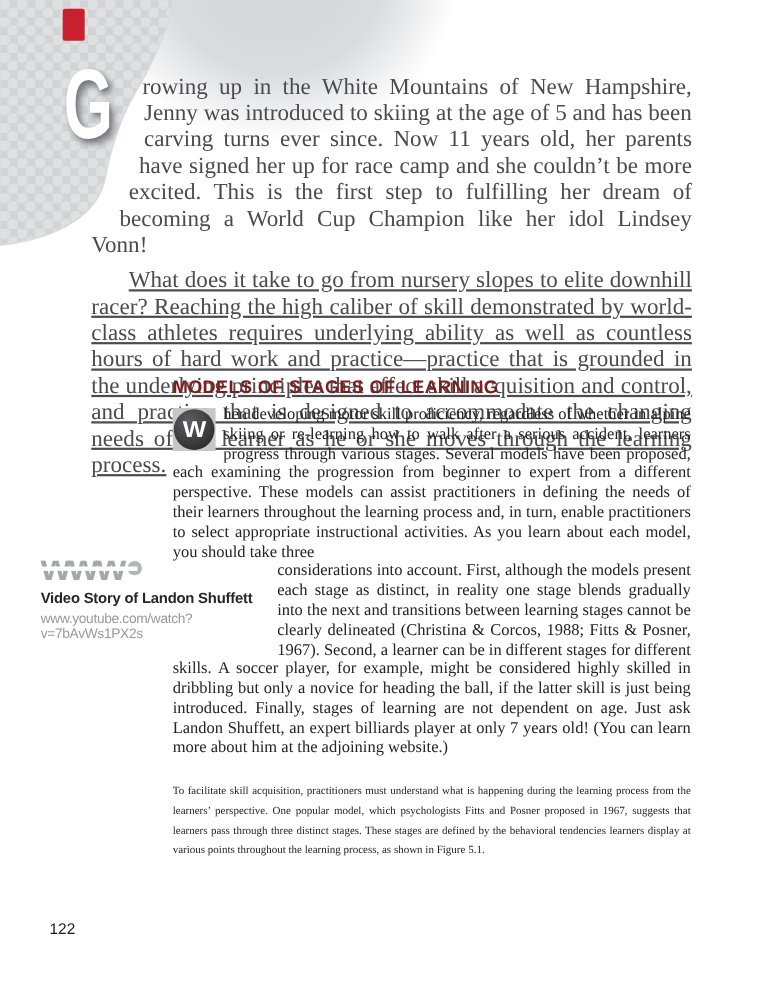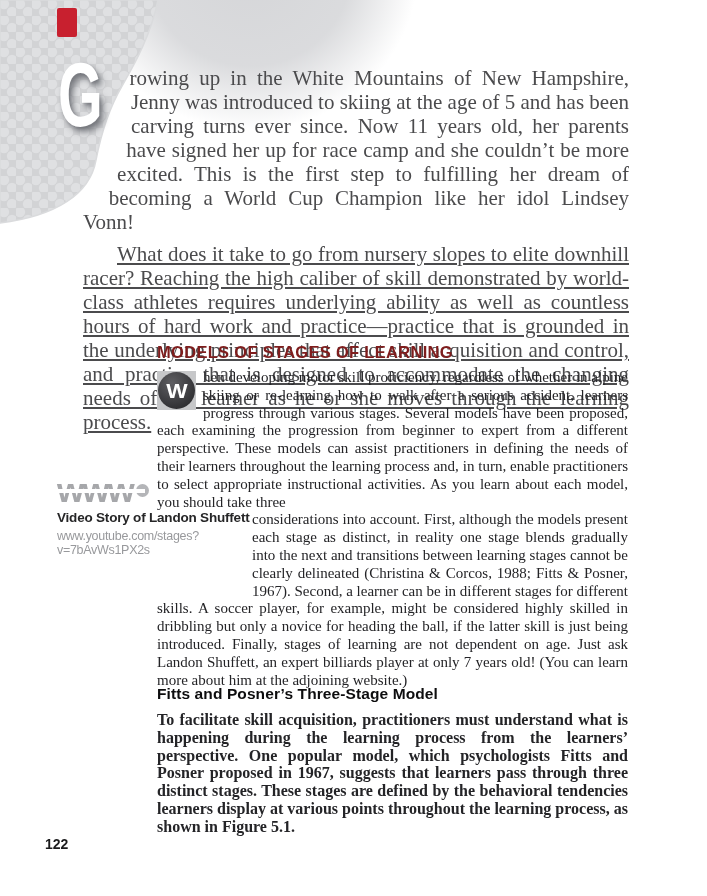--- a/index.html
+++ b/index.html
@@ -111,25 +111,24 @@
     color: #ffffff;
     font-family: "Liberation Sans", sans-serif;
     font-weight: bold;
     font-size: 21px;
     transform: scaleX(1.08);
   }
 
   
   .sidebar {
     position: absolute;
-    left: 37px; top: 477px;
+    left: 37px; top: 503px;
     width: 205px;
     z-index: 4;
     font-family: "Liberation Sans", sans-serif;
-    margin-left: 20px;
   }
   .www-logo {
     position: relative;
     height: 27px;
     display: flex;
     align-items: center;
   }
   .www-text {
     font-weight: bold;
     font-size: 35px;
@@ -174,34 +173,33 @@
     font-weight: bold;
     font-size: 15.5px;
     letter-spacing: 0.1px;
     color: #0d0d0e;
   }
   .fitts-body {
     position: absolute;
     left: 157px; top: 711px;
     width: 471px;
     z-index: 4;
-    font-size: 16px;
+    font-size: 10px;
     line-height: 17.8px;
     color: #242427;
     text-align: justify;
-    font-weight: bold;
   }
   .fitts-body p { margin: 0; }
 
   .page-number {
     position: absolute;
     left: 45px; top: 836px;
     z-index: 4;
     font-family: "Liberation Sans", sans-serif;
-    font-weight: bold;
+    font-weight: normal;
     font-size: 14px;
     color: #1b1b1c;
   }
 </style>
 </head>
 <body>
 
 <div class="page">
 
   <div class="soft-blob"></div>
@@ -241,24 +239,23 @@
     <p>skills. A soccer player, for example, might be considered highly skilled in dribbling but only a novice for heading the ball, if the latter skill is just being introduced. Finally, stages of learning are not dependent on age. Just ask Landon Shuffett, an expert billiards player at only 7 years old! (You can learn more about him at the adjoining website.)</p>
   </div>
 
   <div class="sidebar">
     <div class="www-logo">
       <span class="www-text">www</span>
         <span class="www-dot"></span>
       <span class="www-stripe"></span>
     </div>
     <div class="sidebar-title">Video Story of Landon Shuffett</div>
-    <div class="sidebar-url">www.youtube.com/stages?v=7bAvWs1PX2s</div>
-  </div>
-
-  <div class="fitts-heading">Fitts and Posner’s Three-Stage Model</div>
+    <div class="sidebar-url">www.youtube.com/watch?v=7bAvWs1PX2s</div>
+  </div>
+
 
   <div class="fitts-body">
     <p>To facilitate skill acquisition, practitioners must understand what is happening during the learning process from the learners’ perspective. One popular model, which psychologists Fitts and Posner proposed in 1967, suggests that learners pass through three distinct stages. These stages are defined by the behavioral tendencies learners display at various points throughout the learning process, as shown in Figure 5.1.</p>
   </div>
 
   <div class="page-number">122</div>
 
 </div>
 
 </body></html>

